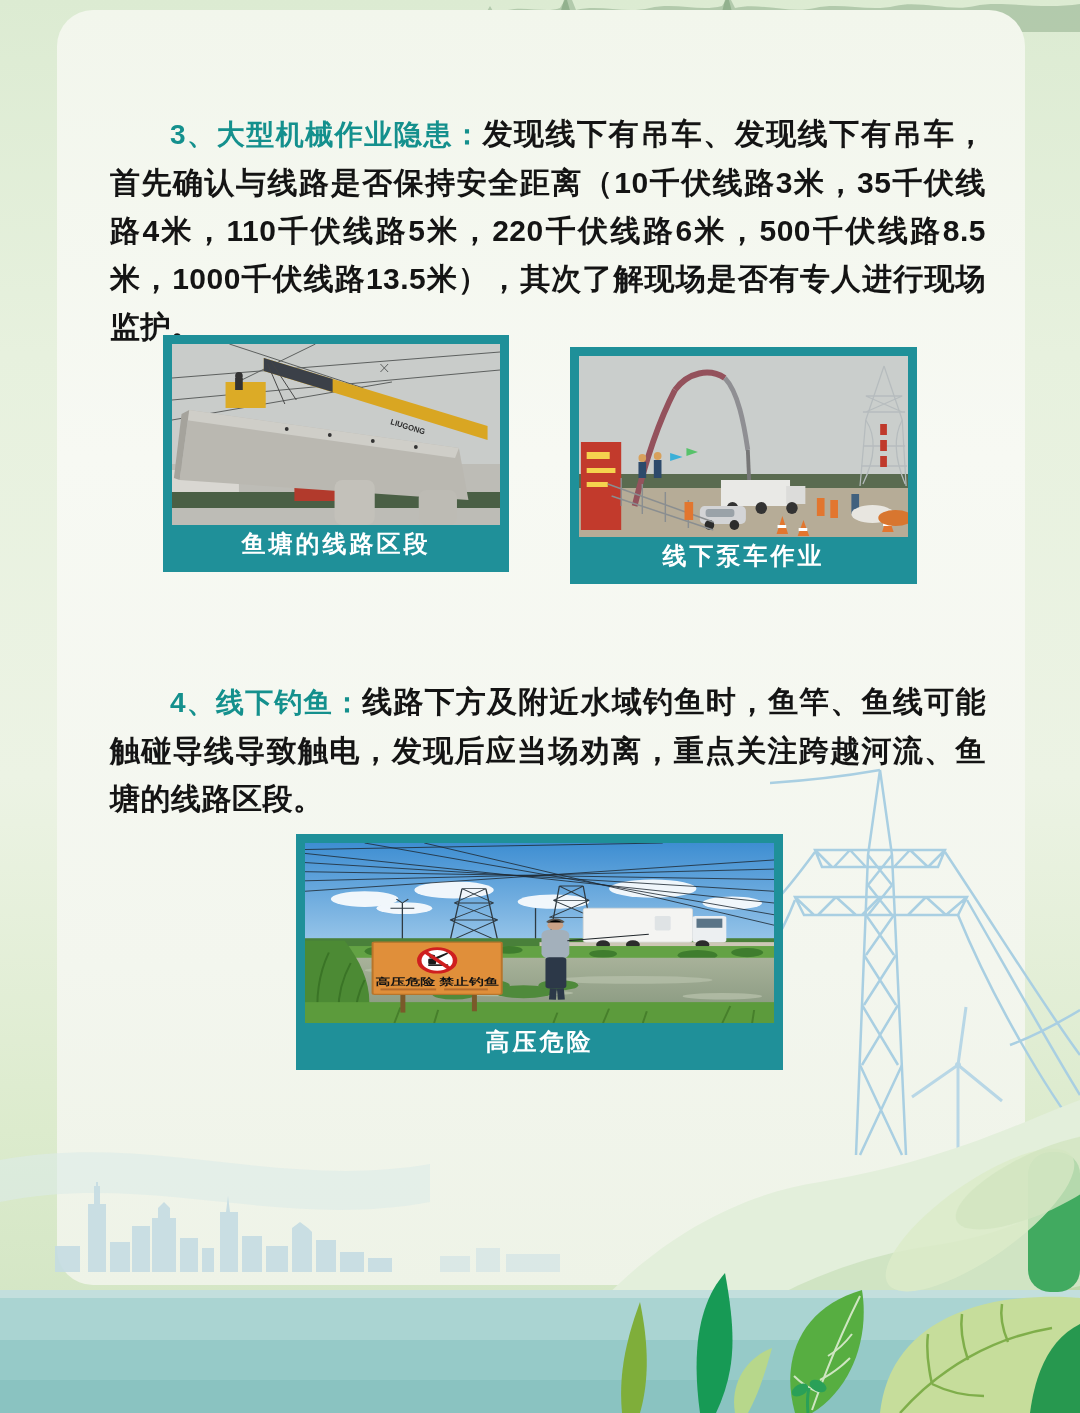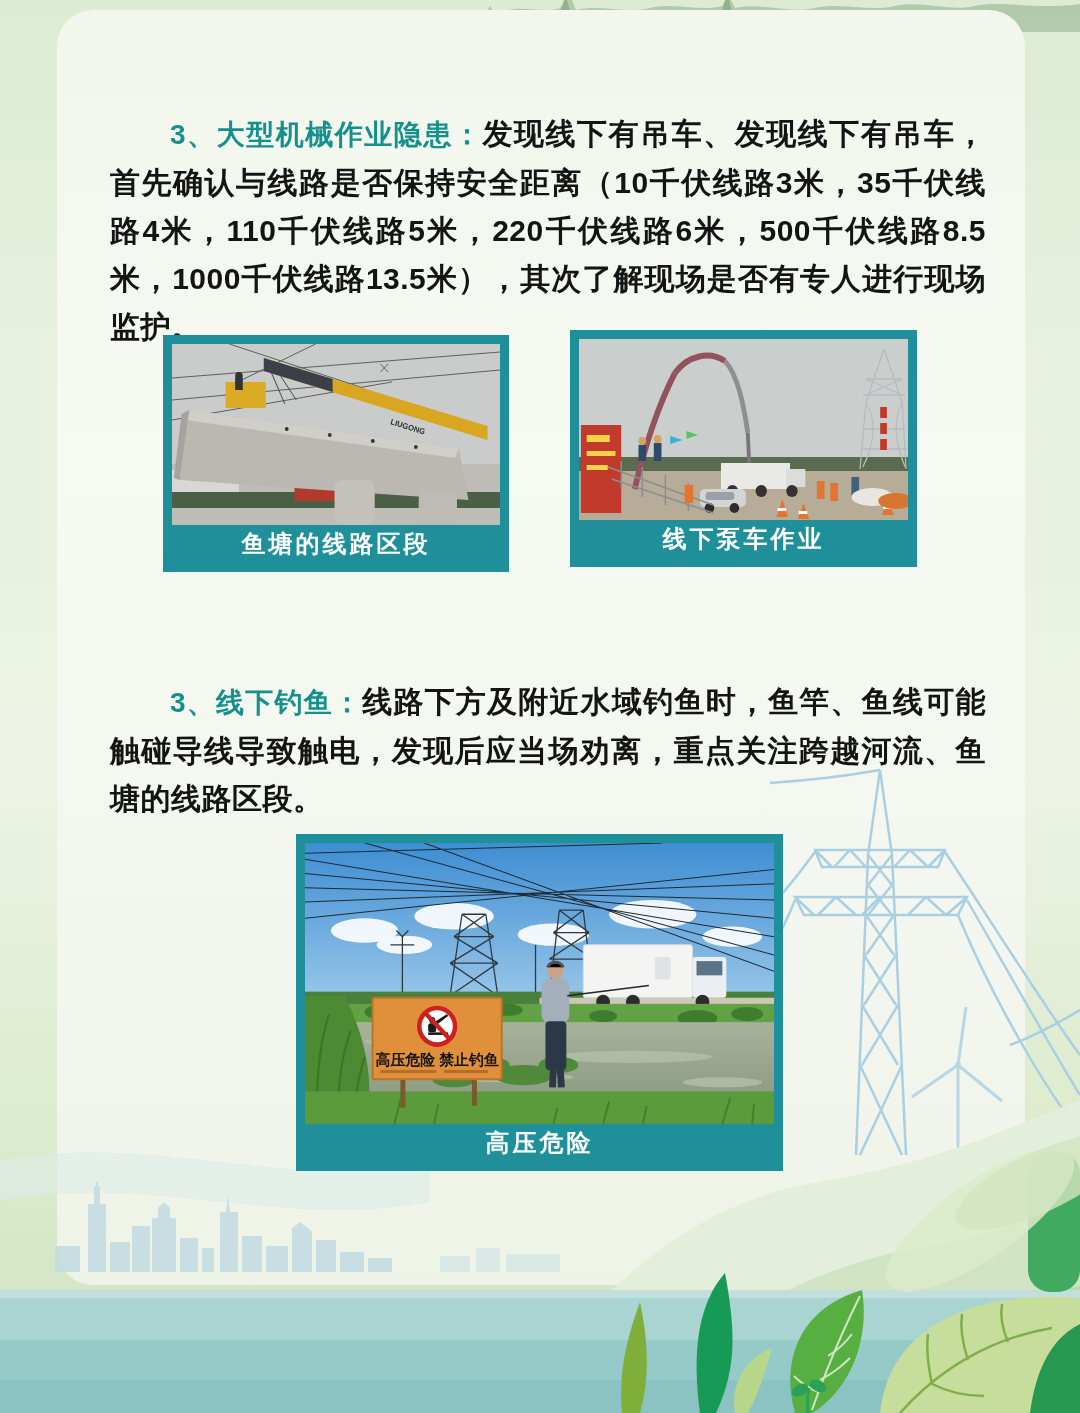--- a/index.html
+++ b/index.html
@@ -17,22 +17,22 @@
   #para2{top:648px;}
   .h-teal{color:#14908d;font-size:28px;}
   
   .photo-card{position:absolute;background:#1f9099;padding:9px;box-sizing:border-box;z-index:4;
     display:flex;flex-direction:column;}
   .photo-card .img{flex:1 1 auto;overflow:hidden;background:#c9ccca;}
   .photo-card .img svg{display:block;width:100%;height:100%;}
   .caption{height:38px;flex:0 0 38px;display:flex;align-items:center;justify-content:center;
     color:#ffffff;font-size:24px;font-weight:700;letter-spacing:3px;}
   #photo1{left:163px;top:335px;width:346px;height:237px;}
-  #photo2{left:570px;top:330px;width:347px;height:237px;}
-  #photo3{left:296px;top:834px;width:487px;height:337px;}
+  #photo2{left:570px;top:347px;width:347px;height:237px;}
+  #photo3{left:296px;top:834px;width:487px;height:236px;}
   
   #top-strip{left:0;top:0;width:1080px;height:32px;z-index:1;}
   #tower-art{left:770px;top:755px;width:310px;height:420px;z-index:3;}
   #bottom-art{left:0;top:1040px;width:1080px;height:373px;z-index:3;}
   svg{display:block;}
 </style>
 </head>
 <body>
 
 <div class="poster">
@@ -233,21 +233,21 @@
           <polygon points="316,176 322,158 328,176" fill="#e2762f"></polygon>
             <rect x="317" y="167" width="9" height="3" fill="#fff"></rect>
         </g>
         <ellipse cx="306" cy="158" rx="22" ry="9" fill="#e8e6e0"></ellipse>
         <ellipse cx="330" cy="162" rx="18" ry="8" fill="#d8762f"></ellipse>
       </svg>
     </div>
     <div class="caption">线下泵车作业</div>
   </div>
 
-  <p class="para" id="para2"><span class="h-teal">3、线下钓鱼：</span><span>线路下方及附近水域钓鱼时，鱼竿、鱼线可能触碰导线导致触电，发现后应当场劝离，重点关注跨越河流、鱼塘的线路区段。</span></p>
+  <p class="para" id="para2"><span class="h-teal">4、线下钓鱼：</span><span>线路下方及附近水域钓鱼时，鱼竿、鱼线可能触碰导线导致触电，发现后应当场劝离，重点关注跨越河流、鱼塘的线路区段。</span></p>
 
   <div class="photo-card" id="photo3">
     <div class="img">
       <svg viewBox="0 0 472 276" preserveAspectRatio="none">
         <defs>
           <linearGradient id="sky3" x1="0" y1="0" x2="0" y2="1">
             <stop offset="0" stop-color="#3e8ed2"></stop>
               <stop offset="1" stop-color="#9cc8ea"></stop>
           </linearGradient>
           <linearGradient id="water3" x1="0" y1="0" x2="0" y2="1">

